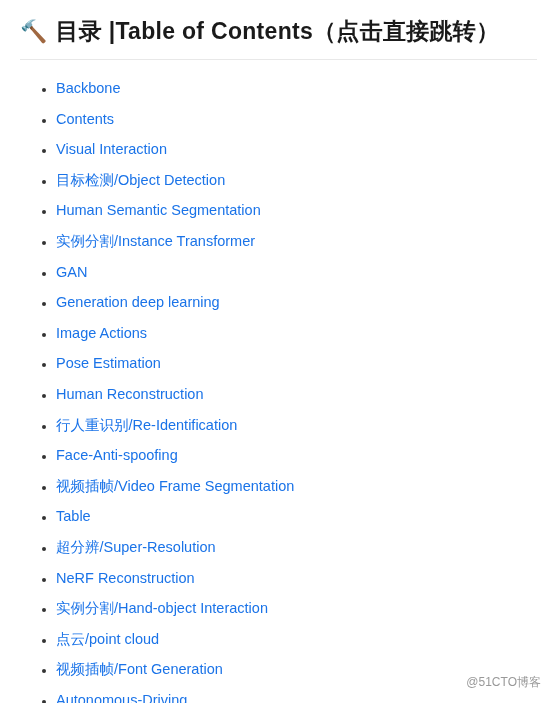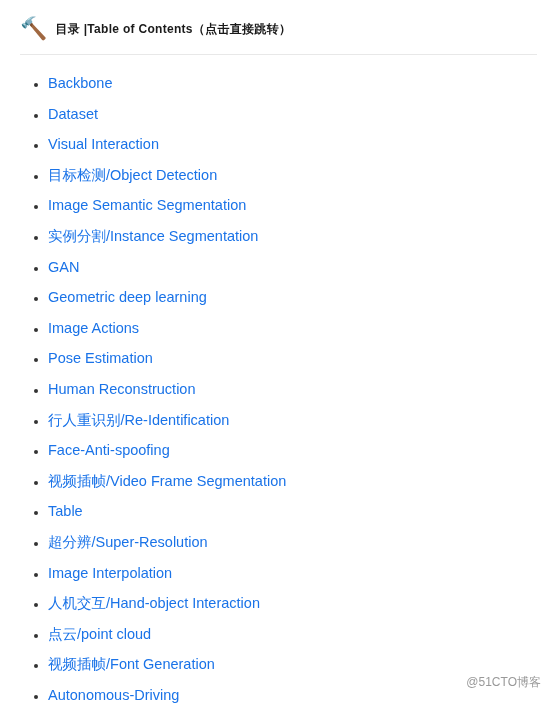--- a/index.html
+++ b/index.html
@@ -26,35 +26,36 @@
       border-bottom: 1px solid #e8e8e8;
       padding-bottom: 12px;
     }
 
     .header-icon {
       font-size: 22px;
       margin-right: 8px;
     }
 
     .header-title {
-      font-size: 12px;
+      font-size: 23px;
       font-weight: 700;
       color: #1a1a1a;
       letter-spacing: 0.3px;
     }
 
     .toc-list {
       list-style: disc;
       padding-left: 28px;
       line-height: 1;
     }
 
     .toc-list li {
       margin-bottom: 10px;
       line-height: 1.4;
+      margin-left: 8px;
     }
 
     .toc-list li::marker {
       color: #333;
       font-size: 12px;
     }
 
     .toc-link {
       color: #1a73e8;
       text-decoration: none;
@@ -72,35 +73,35 @@
 </head>
 <body>
 
 <div class="header">
   <span class="header-icon">🔨</span>
   <span class="header-title">目录 |Table of Contents（点击直接跳转）</span>
 </div>
 
 <ul class="toc-list">
 <li><a class="toc-link" href="#">Backbone</a></li>
-    <li><a class="toc-link" href="#">Dataset</a></li>
+    <li><a class="toc-link" href="#">Contents</a></li>
     <li><a class="toc-link" href="#">Visual Interaction</a></li>
     <li><a class="toc-link" href="#">目标检测/Object Detection</a></li>
-    <li><a class="toc-link" href="#">Image Semantic Segmentation</a></li>
-    <li><a class="toc-link" href="#">实例分割/Instance Segmentation</a></li>
+    <li><a class="toc-link" href="#">Human Semantic Segmentation</a></li>
+    <li><a class="toc-link" href="#">实例分割/Instance Transformer</a></li>
     <li><a class="toc-link" href="#">GAN</a></li>
-    <li><a class="toc-link" href="#">Geometric deep learning</a></li>
+    <li><a class="toc-link" href="#">Generation deep learning</a></li>
     <li><a class="toc-link" href="#">Image Actions</a></li>
     <li><a class="toc-link" href="#">Pose Estimation</a></li>
     <li><a class="toc-link" href="#">Human Reconstruction</a></li>
     <li><a class="toc-link" href="#">行人重识别/Re-Identification</a></li>
     <li><a class="toc-link" href="#">Face-Anti-spoofing</a></li>
     <li><a class="toc-link" href="#">视频插帧/Video Frame Segmentation</a></li>
     <li><a class="toc-link" href="#">Table</a></li>
     <li><a class="toc-link" href="#">超分辨/Super-Resolution</a></li>
-    <li><a class="toc-link" href="#">Image Interpolation</a></li>
-    <li><a class="toc-link" href="#">人机交互/Hand-object Interaction</a></li>
+    <li><a class="toc-link" href="#">NeRF Reconstruction</a></li>
+    <li><a class="toc-link" href="#">实例分割/Hand-object Interaction</a></li>
     <li><a class="toc-link" href="#">点云/point cloud</a></li>
     <li><a class="toc-link" href="#">视频插帧/Font Generation</a></li>
     <li><a class="toc-link" href="#">Autonomous-Driving</a></li>
   </ul>
 
 <div class="watermark">@51CTO博客</div>
 
 </body></html>

